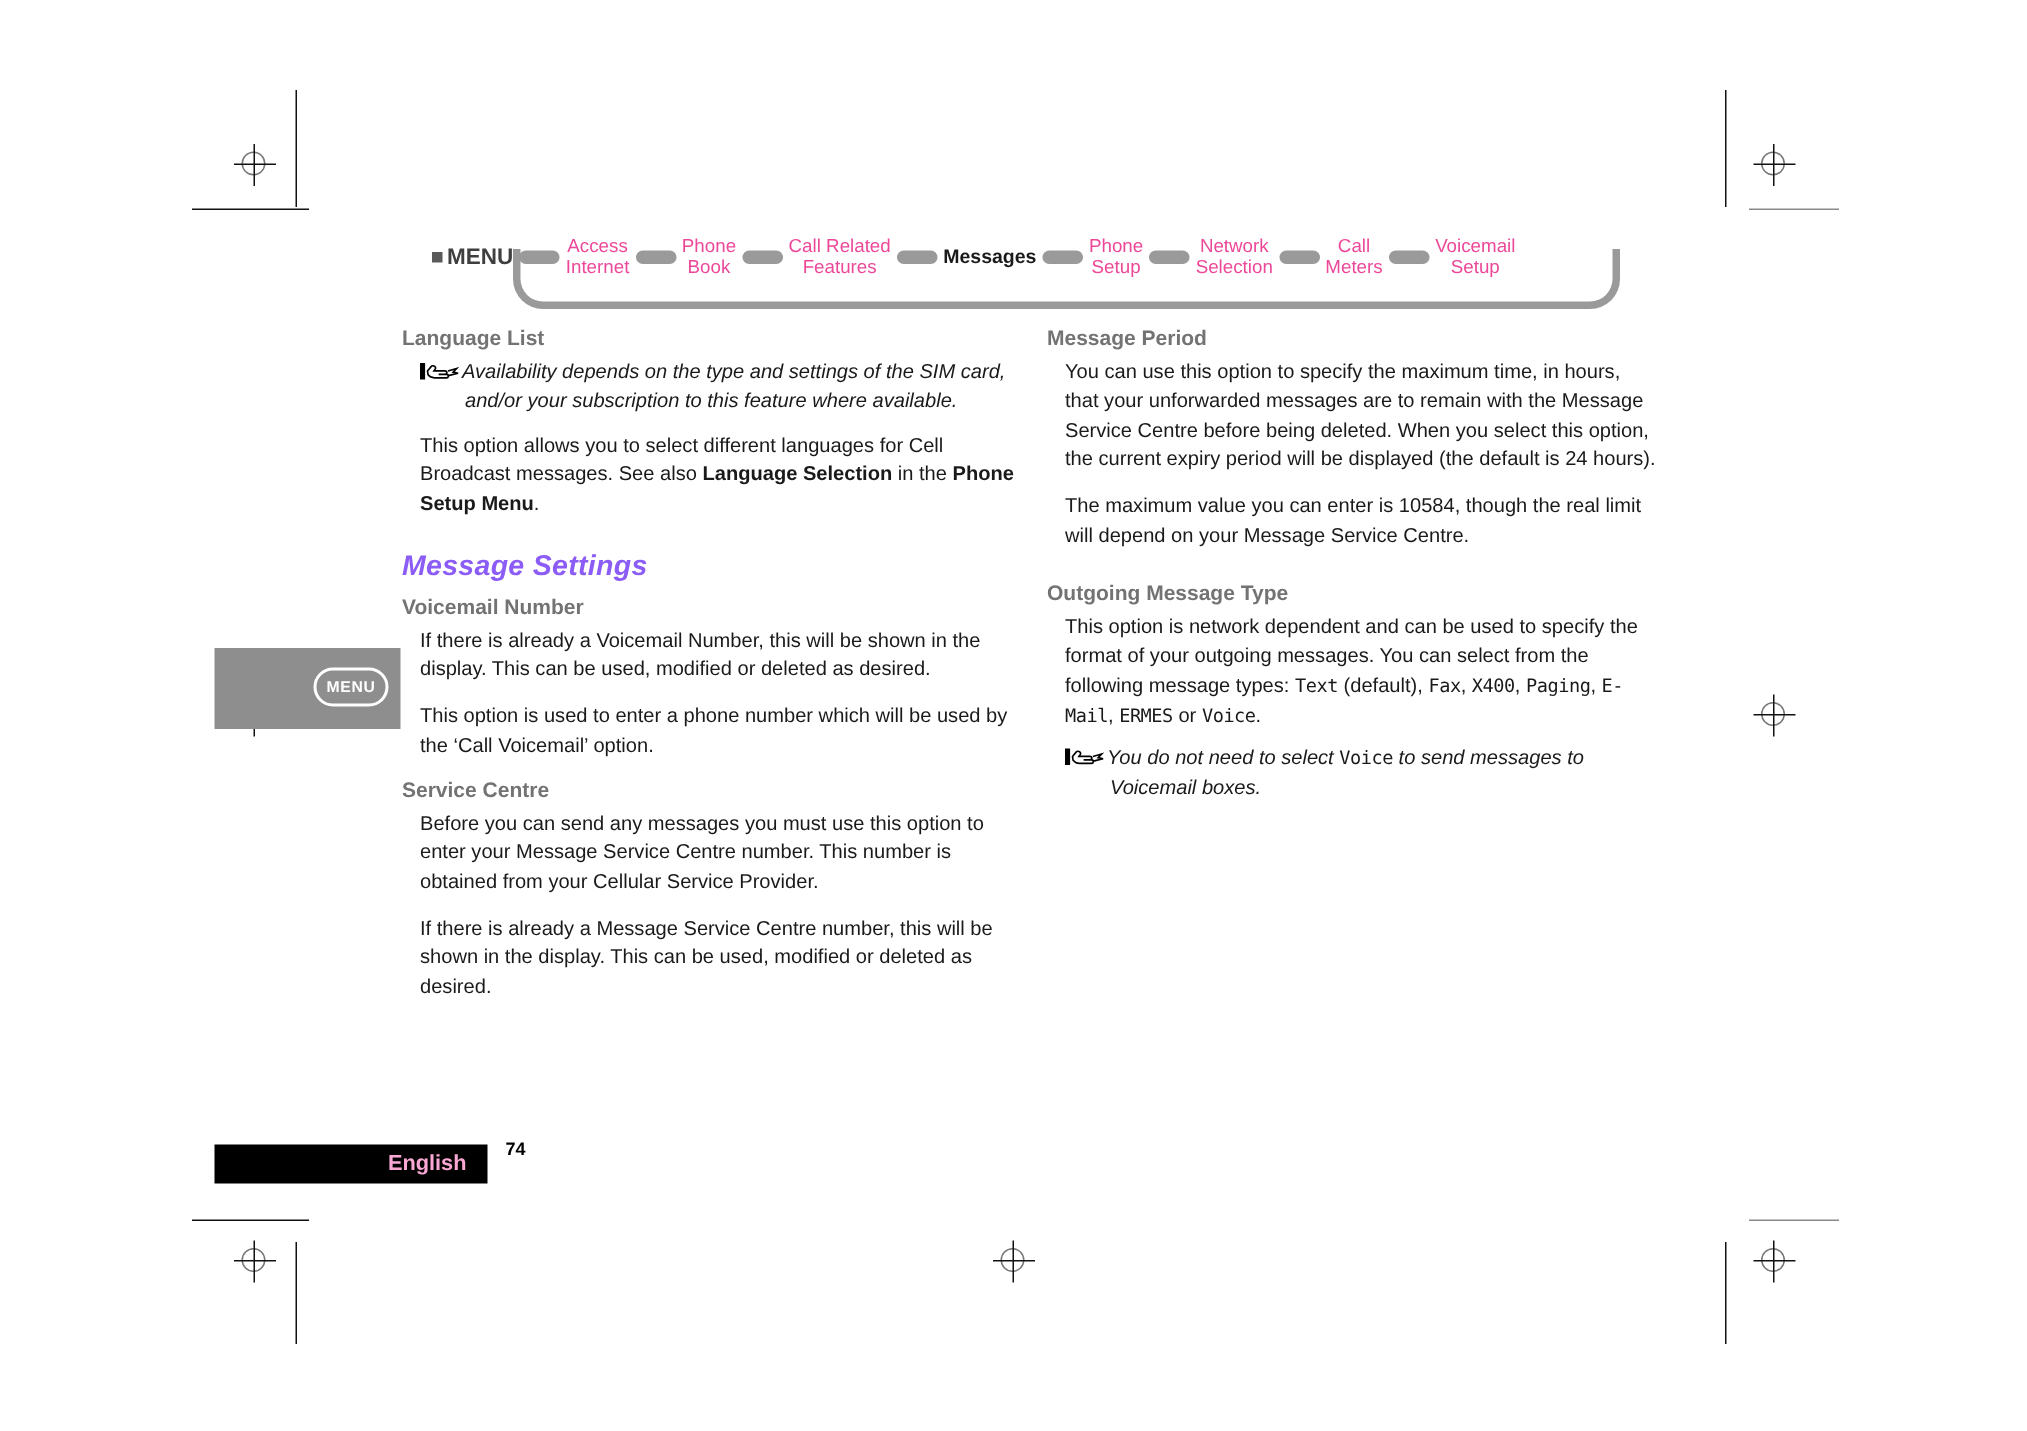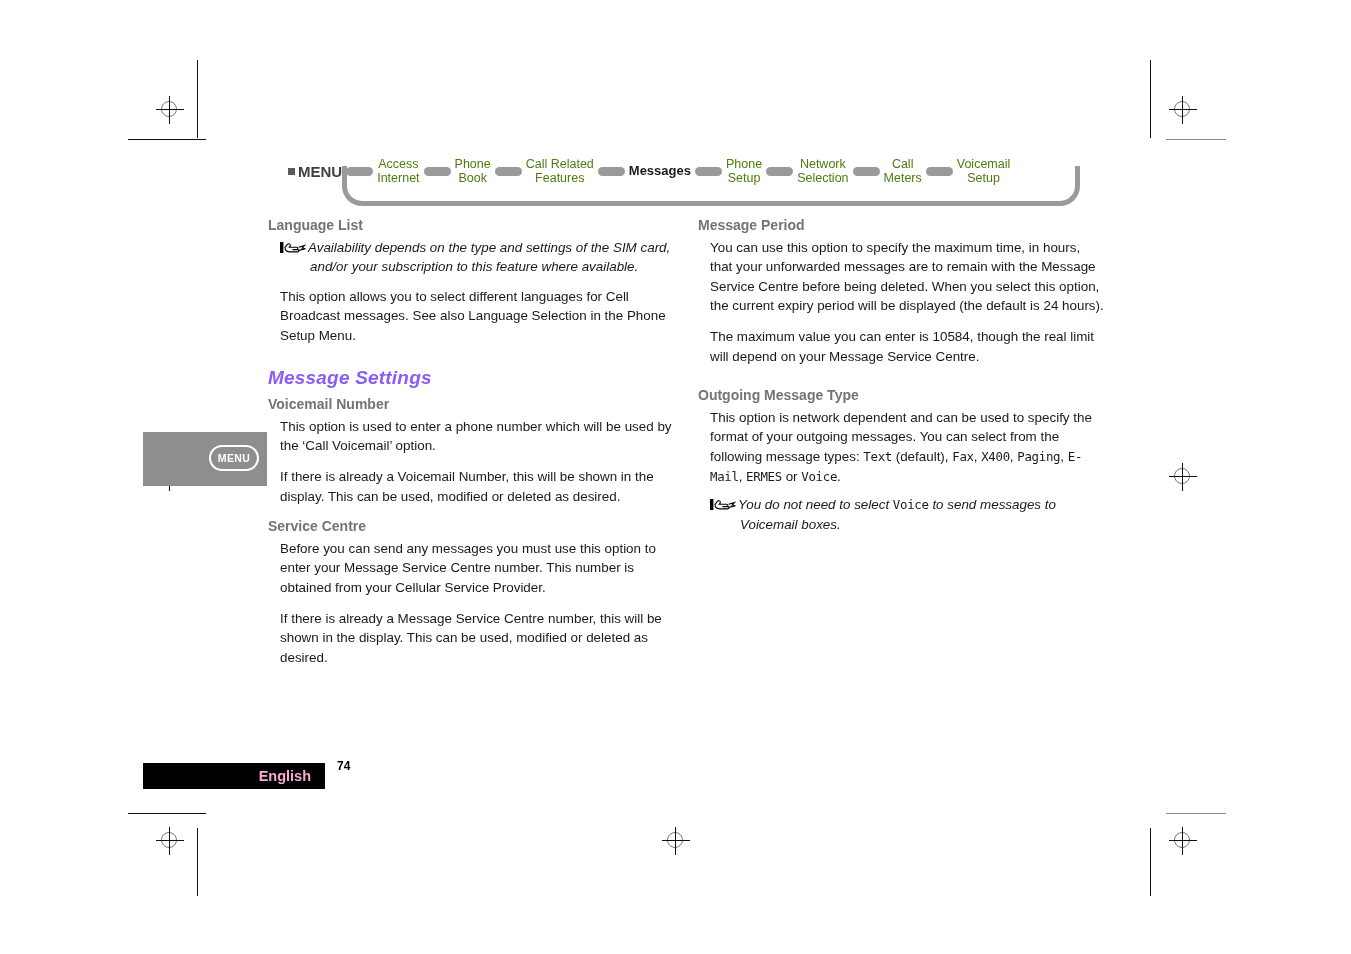--- a/index.html
+++ b/index.html
@@ -94,21 +94,21 @@
     width: 27px;
     height: 9px;
     background: #9a9a9a;
     border-radius: 5px;
     flex: none;
     margin: 0 4px;
   }
   .nav-item {
     font-size: 12.5px;
     line-height: 14px;
-    color: #4d7c0f;
+    color: #ec4899;
     text-align: center;
     white-space: nowrap;
     flex: none;
   }
   .nav-item.active {
     color: #1a1a1a;
     font-weight: bold;
     font-size: 13px;
   }
   .nav-item .l2 { display: block; text-align: center; }
@@ -155,21 +155,21 @@
     display: block;
     padding-left: 30px;
     text-indent: -30px;
   }
   .hand {
     display: inline-block;
     width: 28px;
     vertical-align: -2px;
   }
   .hand svg { display: block; }
-  b.em { font-weight: normal; }
+  b.em { font-weight: bold; }
   .lcd {
     font-family: "DejaVu Sans Mono", "Liberation Mono", monospace;
     font-size: 12.4px;
     letter-spacing: -0.3px;
   }
 
   
   .margin-box {
     position: absolute;
     left: 143px;
@@ -339,22 +339,22 @@
             <path d="M5 6.3 L7.4 3.4 C8 2.7 9.1 2.6 9.8 3.2 C10.4 3.7 10.5 4.5 10.1 5.1 L9.3 6.2 L16.5 6.2 C17.3 6.2 17.9 6.7 17.9 7.4 C17.9 8.1 17.3 8.6 16.5 8.6 L12.4 8.6 L17.6 8.6 C18.3 8.6 18.9 9.1 18.9 9.7 C18.9 10.4 18.3 10.9 17.6 10.9 L9.6 10.9 C7.9 10.9 6.4 10.2 5.4 8.9 Z" fill="none" stroke="#000" stroke-width="1.1"></path>
             <path d="M18.6 6.3 L24.5 4.6 L22.1 7.1 L25.4 7.8 L18.9 9.4" fill="none" stroke="#000" stroke-width="1.1"></path>
           </svg></span><span>Availability depends on the type and settings of the SIM card, and/or your subscription to this feature where available.</span></span>
   </div>
 
   <p class="body"><span>This option allows you to select different languages for Cell Broadcast messages. See also </span><b class="em">Language Selection</b><span> in the </span><b class="em">Phone Setup Menu</b><span>.</span></p>
 
   <h2 class="bigsec">Message Settings</h2>
 
   <h3 class="sec">Voicemail Number</h3>
+  <p class="body">If there is already a Voicemail Number, this will be shown in the display. This can be used, modified or deleted as desired.</p>
   <p class="body">This option is used to enter a phone number which will be used by the ‘Call Voicemail’ option.</p>
-  <p class="body">If there is already a Voicemail Number, this will be shown in the display. This can be used, modified or deleted as desired.</p>
 
   <h3 class="sec">Service Centre</h3>
   <p class="body">Before you can send any messages you must use this option to enter your Message Service Centre number. This number is obtained from your Cellular Service Provider.</p>
   <p class="body">If there is already a Message Service Centre number, this will be shown in the display. This can be used, modified or deleted as desired.</p>
 
 </div>
 
 <div class="col col-right">
 
   <h3 class="sec">Message Period</h3>

